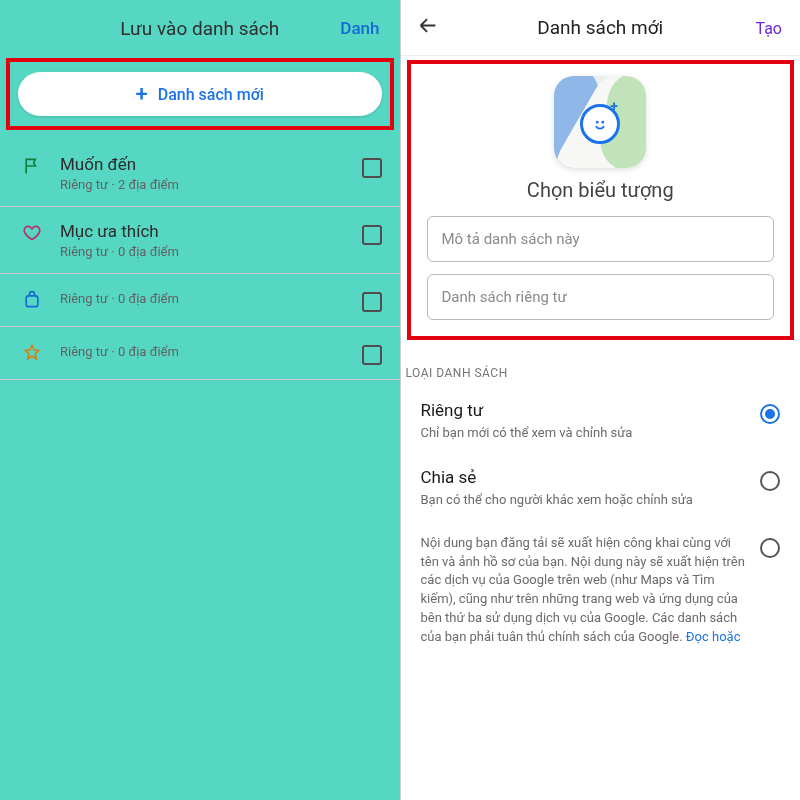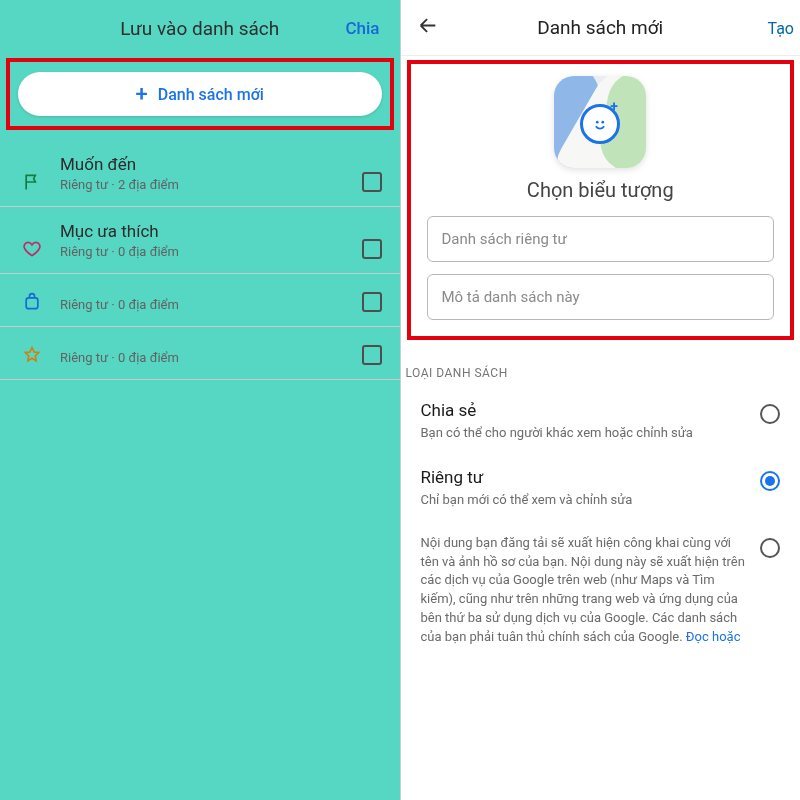--- a/index.html
+++ b/index.html
@@ -13,36 +13,36 @@
   .overlay { position: absolute; inset: 0; background: rgba(0,0,0,0.08); pointer-events: none; }
   .header-l { height: 56px; display: flex; align-items: center; justify-content: center; position: relative; }
   .header-l .title { font-size: 19px; color: #333; font-weight: 400; }
   .header-l .done { position: absolute; right: 20px; top: 50%; transform: translateY(-50%); color: #1a73e8; font-size: 17px; font-weight: 500; }
 
   .highlight-box-l { margin: 2px 6px 10px 6px; border: 4px solid #e3000f; padding: 10px 8px; position: relative; z-index: 2; }
   .newlist-btn { background: #fff; border-radius: 28px; height: 44px; display: flex; align-items: center; justify-content: center; gap: 10px; color: #1a73e8; font-size: 16px; font-weight: 500; box-shadow: 0 1px 3px rgba(0,0,0,.15); }
   .newlist-btn .plus { font-size: 22px; line-height: 1; }
 
   .lists { padding: 0 0 0 0; }
-  .list-item { display: flex; align-items: flex-end; padding: 14px 18px 14px 18px; border-bottom: 1px solid #ddd; }
+  .list-item { display: flex; align-items: flex-start; padding: 14px 18px 14px 18px; border-bottom: 1px solid #ddd; }
   .list-item .icon { width: 28px; display: flex; justify-content: center; padding-top: 2px; }
   .list-item .text { flex: 1; padding-left: 14px; }
   .list-item .name { font-size: 17px; color: #303030; }
   .list-item .sub { font-size: 13px; color: #6b6b6b; margin-top: 3px; }
   .list-item .chk { width: 20px; height: 20px; border: 2px solid #555; border-radius: 3px; margin-top: 4px; }
 
   
   .flag-icon svg, .heart-icon svg, .star-icon svg, .suitcase-icon svg { display: block; }
 
   
   .right-pane { background: #fff; }
   .header-r { height: 56px; display: flex; align-items: center; justify-content: center; position: relative; border-bottom: 1px solid #eee; }
   .header-r .back { position: absolute; left: 16px; top: 50%; transform: translateY(-50%); font-size: 22px; color: #333; }
   .header-r .title { font-size: 19px; color: #222; }
-  .header-r .create { position: absolute; right: 6px; top: 50%; transform: translateY(-50%); color: #0369a1; font-size: 16px; }
+  .header-r .create { position: absolute; right: 18px; top: 50%; transform: translateY(-50%); color: #6d28d9; font-size: 16px; }
 
   .highlight-box-r { margin: 4px 6px 10px 6px; border: 4px solid #e3000f; padding: 12px 16px 16px 16px; }
 
   .icon-picker { display: flex; flex-direction: column; align-items: center; margin-bottom: 14px; }
   .icon-tile { width: 92px; height: 92px; border-radius: 20px; background: linear-gradient(135deg,#e9eeef 0 40%, #f3f6f2 40% 100%); position: relative; overflow: hidden; box-shadow: 0 2px 6px rgba(0,0,0,.12); }
   .icon-tile .blue-shape { position: absolute; left:-10px; top:-10px; width:55px; height:110px; background:#8fb8e8; border-radius: 30px; }
   .icon-tile .green-shape { position: absolute; right:-18px; top:-4px; width:60px; height:100px; background:#c0e3ba; border-radius: 30px; transform: rotate(10deg);}
   .icon-tile .road { position:absolute; left:20px; top:-10px; width:70px; height:140px; background:#f7f7f5; transform: rotate(30deg); border-radius: 40px;}
   .icon-tile .face { position:absolute; left:26px; top:28px; width:40px; height:40px; border-radius:50%; background:#fff; border:3px solid #1a73e8; display:flex; align-items:center; justify-content:center;}
   .icon-tile .face svg { display:block;}
@@ -64,21 +64,21 @@
 
 </style>
 </head>
 <body>
 
 <div class="container">
 
   <div class="pane left-pane">
     <div class="header-l">
       <span class="title">Lưu vào danh sách</span>
-      <span class="done">Chia</span>
+      <span class="done">Danh</span>
     </div>
     <div class="highlight-box-l">
       <div class="newlist-btn">
         <span class="plus">+</span>
         <span>Danh sách mới</span>
       </div>
     </div>
 
     <div class="lists">
       <div class="list-item">
@@ -157,40 +157,40 @@
                 <circle cx="9" cy="10" r="1.5" fill="#1a73e8"></circle>
                 <circle cx="15" cy="10" r="1.5" fill="#1a73e8"></circle>
                 <path d="M8 15c1 1.5 2.3 2 4 2s3-.5 4-2" fill="none" stroke="#1a73e8" stroke-width="2" stroke-linecap="round"></path>
               </svg>
           </div>
           <div class="plus-dot">+</div>
         </div>
         <div class="label">Chọn biểu tượng</div>
       </div>
 
+      <div class="field">Mô tả danh sách này</div>
       <div class="field">Danh sách riêng tư</div>
-      <div class="field">Mô tả danh sách này</div>
     </div>
 
     <div class="section-label">LOẠI DANH SÁCH</div>
+
+    <div class="radio-item">
+      <div class="rtext">
+        <div class="rtitle">Riêng tư</div>
+        <div class="rdesc">Chỉ bạn mới có thể xem và chỉnh sửa</div>
+      </div>
+      <div class="radio selected"></div>
+    </div>
 
     <div class="radio-item">
       <div class="rtext">
         <div class="rtitle">Chia sẻ</div>
         <div class="rdesc">Bạn có thể cho người khác xem hoặc chỉnh sửa</div>
       </div>
       <div class="radio"></div>
-    </div>
-
-    <div class="radio-item">
-      <div class="rtext">
-        <div class="rtitle">Riêng tư</div>
-        <div class="rdesc">Chỉ bạn mới có thể xem và chỉnh sửa</div>
-      </div>
-      <div class="radio selected"></div>
     </div>
 
     <div class="radio-item">
       <div class="rtext">
         <div class="rdesc"><span>Nội dung bạn đăng tải sẽ xuất hiện công khai cùng với tên và ảnh hồ sơ của bạn. Nội dung này sẽ xuất hiện trên các dịch vụ của Google trên web (như Maps và Tìm kiếm), cũng như trên những trang web và ứng dụng của bên thứ ba sử dụng dịch vụ của Google. Các danh sách của bạn phải tuân thủ chính sách của Google.</span> <span class="link">Đọc hoặc</span></div>
       </div>
       <div class="radio"></div>
     </div>
 
   </div>

